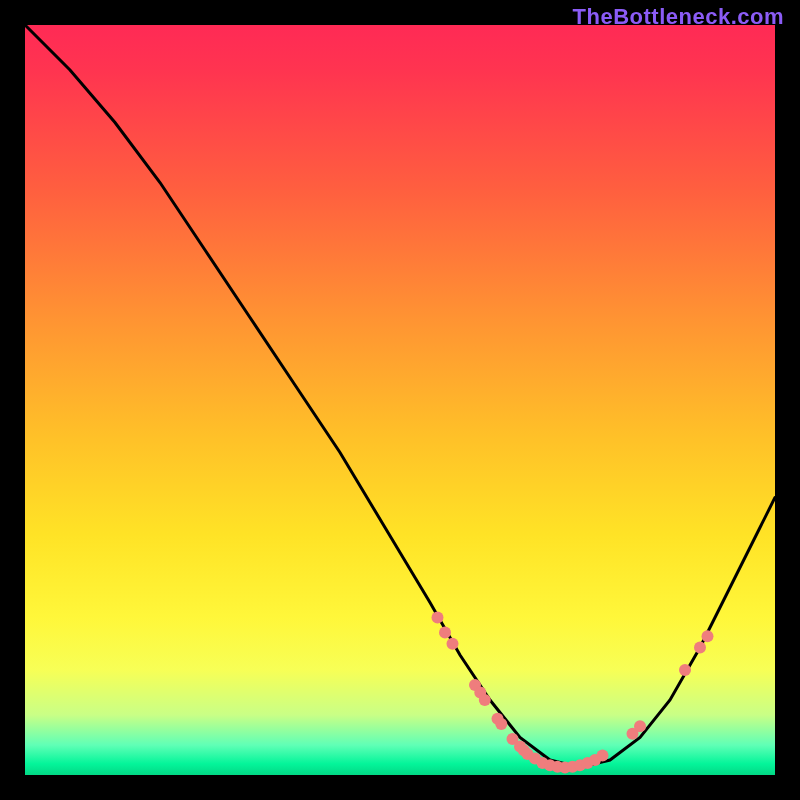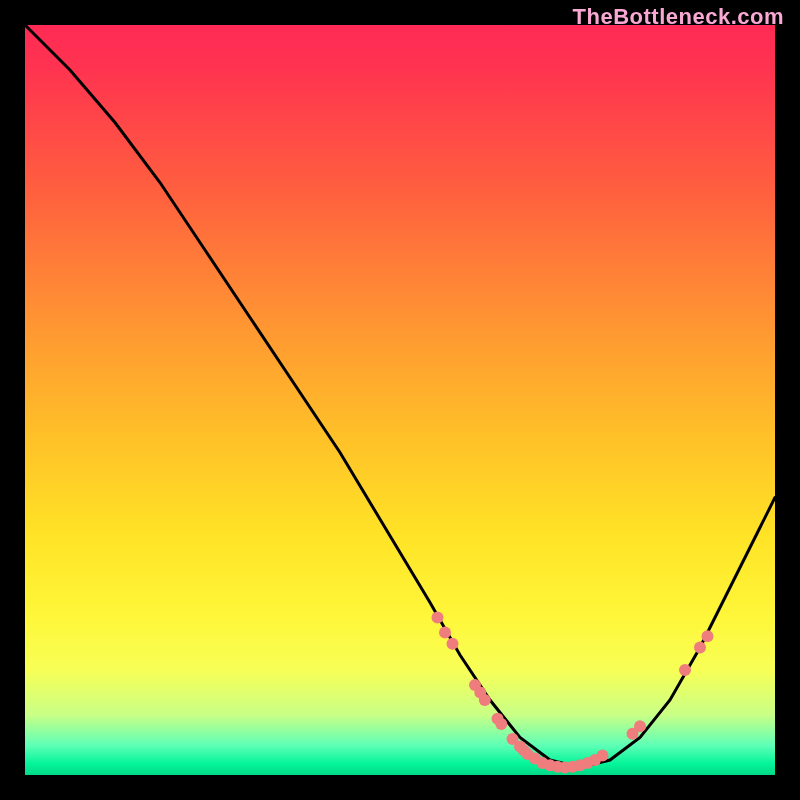--- a/index.html
+++ b/index.html
@@ -14,21 +14,21 @@
   .outer {
     width: 800px;
     height: 800px;
     background: #000;
     position: relative;
   }
   .watermark {
     position: absolute;
     top: 4px;
     right: 16px;
-    color: #f9a8d4;
+    color: #8b5cf6;
     font-size: 22px;
     font-weight: bold;
     letter-spacing: 0.5px;
     z-index: 10;
     user-select: none;
   }
   .plot {
     position: absolute;
     left: 25px;
     top: 25px;

